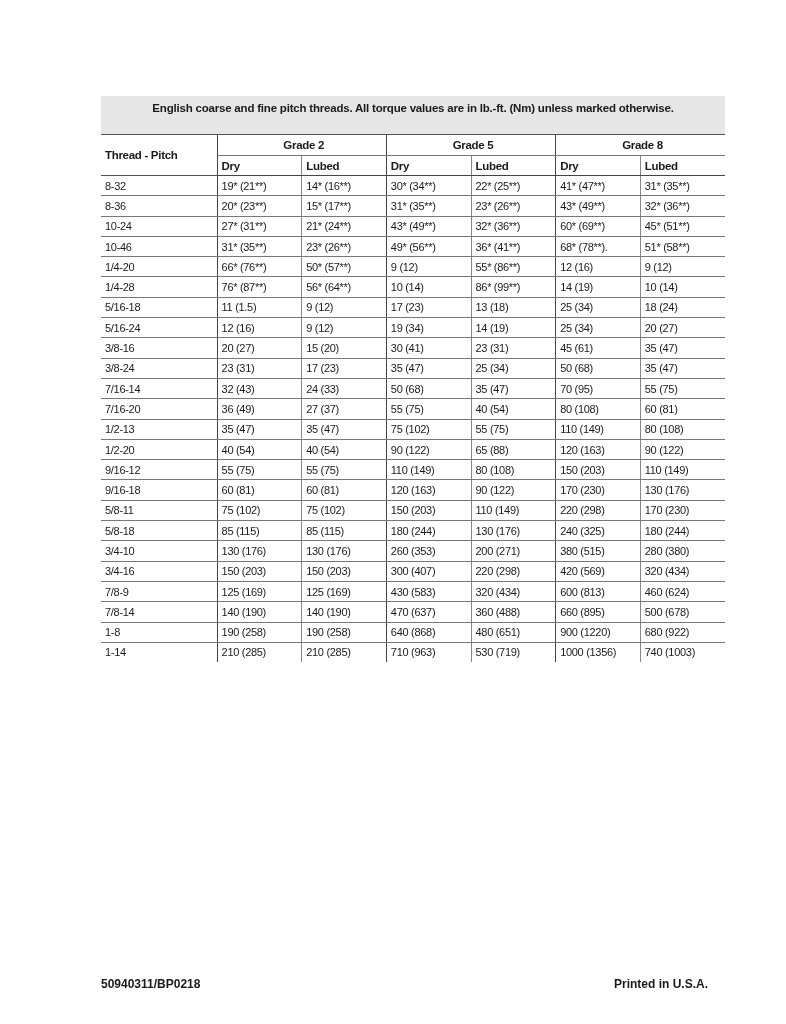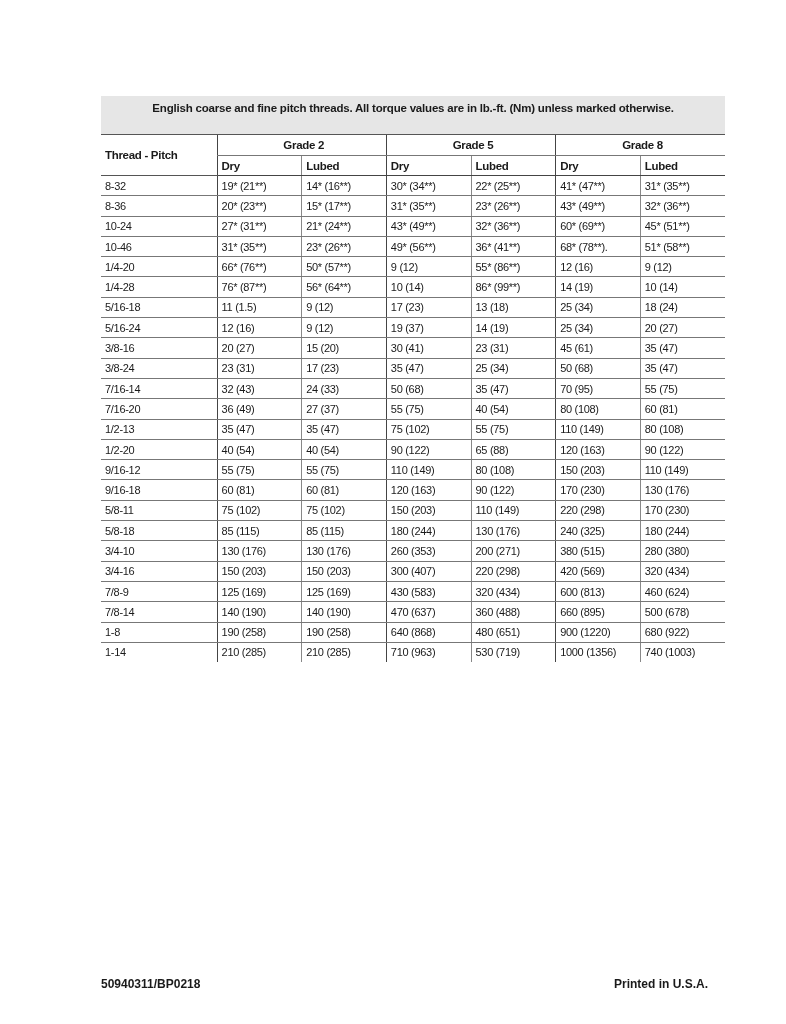--- a/index.html
+++ b/index.html
@@ -149,21 +149,21 @@
           <td class="sl">9 (12)</td>
           <td class="gl">17 (23)</td>
           <td class="sl">13 (18)</td>
           <td class="gl">25 (34)</td>
           <td class="sl">18 (24)</td>
         </tr>
         <tr>
           <td class="tp-cell">5/16-24</td>
           <td class="gl">12 (16)</td>
           <td class="sl">9 (12)</td>
-          <td class="gl">19 (37)</td>
+          <td class="gl">19 (34)</td>
           <td class="sl">14 (19)</td>
           <td class="gl">25 (34)</td>
           <td class="sl">20 (27)</td>
         </tr>
         <tr>
           <td class="tp-cell">3/8-16</td>
           <td class="gl">20 (27)</td>
           <td class="sl">15 (20)</td>
           <td class="gl">30 (41)</td>
           <td class="sl">23 (31)</td>

